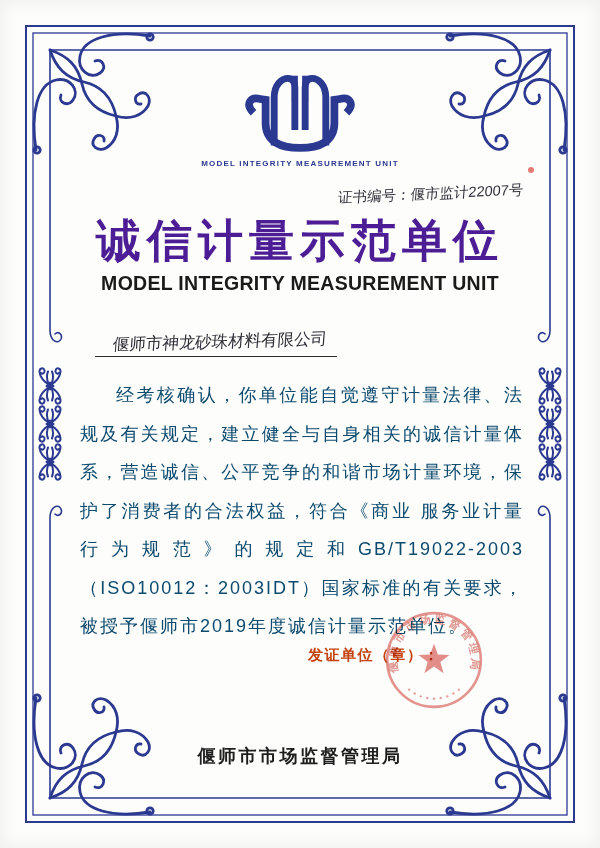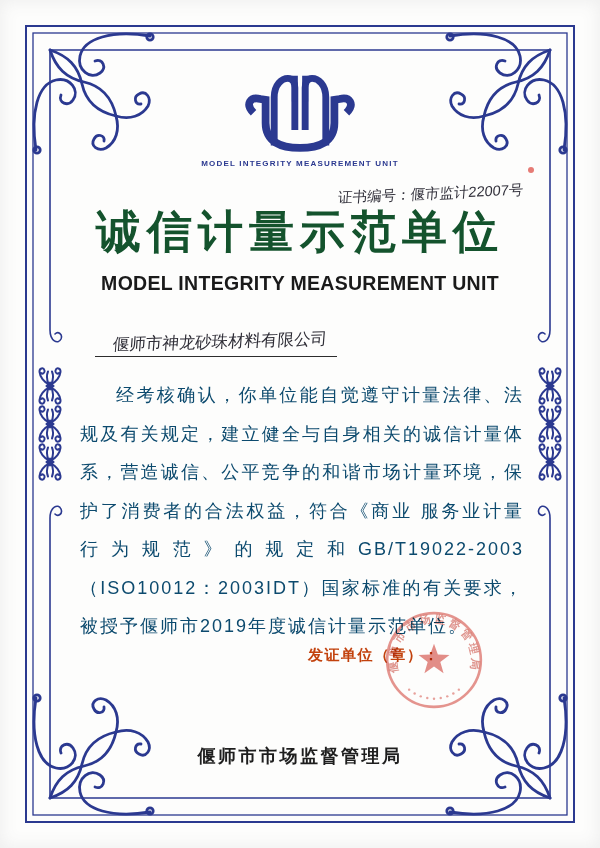--- a/index.html
+++ b/index.html
@@ -25,23 +25,23 @@
     font-size:14.5px;color:#33323c;white-space:nowrap;
     transform:rotate(-2.5deg) skewX(-7deg);
     font-weight:500;
   }
   .red-speck{
     position:absolute;left:528px;top:167px;width:6px;height:6px;
     border-radius:50%;background:#e05a52;opacity:.8;
   }
 
   .title-zh{
-    position:absolute;top:202px;left:0;width:100%;text-align:center;
+    position:absolute;top:211px;left:0;width:100%;text-align:center;
     font-family:"DejaVu Serif","Liberation Serif",serif;
-    font-size:45px;font-weight:900;letter-spacing:6px;color:#14532d;
+    font-size:45px;font-weight:900;letter-spacing:6px;color:#4c1d95;
   }
   .title-en{
     position:absolute;top:272px;left:0;width:100%;text-align:center;
     font-size:19.5px;font-weight:800;letter-spacing:.3px;color:#1a1a1a;
   }
 
   .awardee{
     position:absolute;left:100px;top:331px;width:240px;
     font-size:16.5px;color:#2e2d36;text-align:center;white-space:nowrap;
     transform:rotate(-1.6deg) skewX(-6deg);

